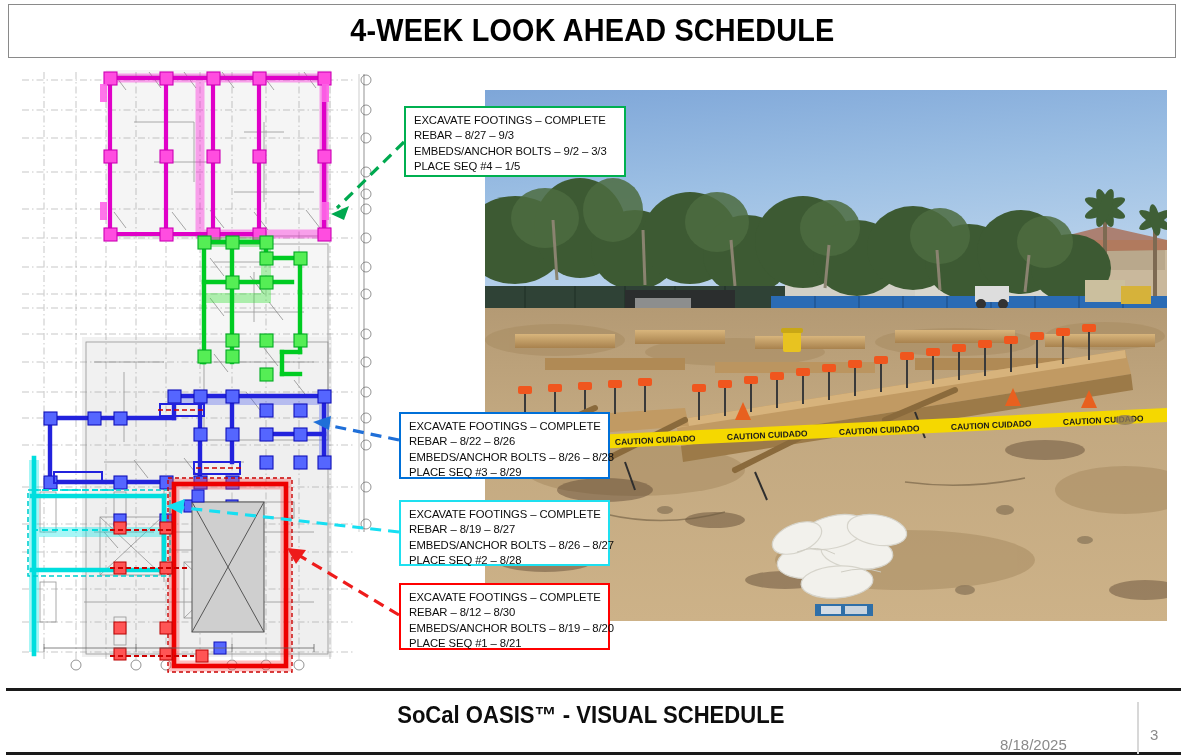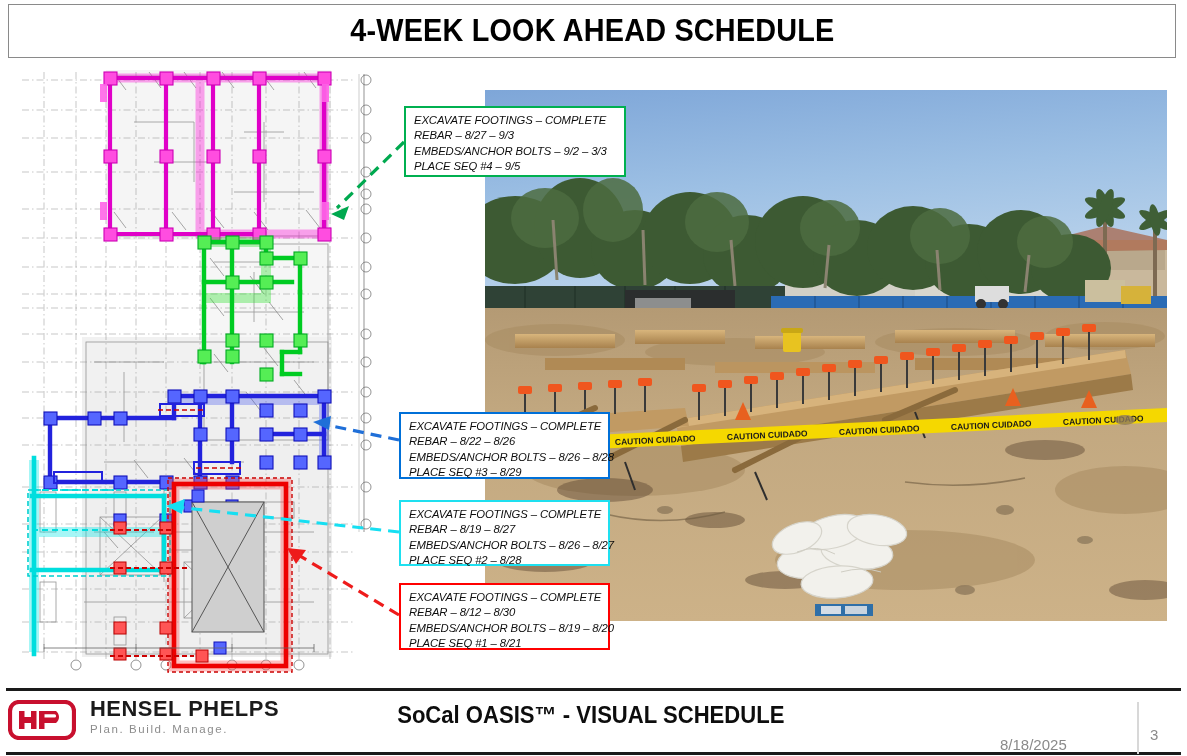--- a/index.html
+++ b/index.html
@@ -23,21 +23,21 @@
 
   
   .photo{position:absolute;left:485px;top:90px;width:682px;height:531px;overflow:hidden;}
   .photo svg{display:block;}
 
   
   .callout{position:absolute;background:#ffffff;box-sizing:border-box;
            padding:5px 7px 6px 8px;}
   .callout .ln{font-size:11.3px;line-height:15.4px;color:#0d0d0d;white-space:nowrap;
                font-family:"Liberation Sans","DejaVu Sans",sans-serif;
-               letter-spacing:-0.1px;font-style:italic;}
+               letter-spacing:-0.1px;}
   .c-green {left:404px; top:106px; width:222px; height:71px; border:2.6px solid #00b050;}
   .c-blue  {left:399px; top:412px; width:211px; height:67px; border:2.4px solid #0070d8;}
   .c-cyan  {left:399px; top:500px; width:211px; height:66px; border:2.6px solid #1ee0f0;}
   .c-red   {left:399px; top:583px; width:211px; height:67px; border:2.4px solid #ff0000;}
 
   
   .conn{position:absolute;left:0;top:0;width:1187px;height:756px;pointer-events:none;}
 
   
   .footer{position:absolute;left:0;top:688px;width:1187px;height:68px;background:#fff;}
@@ -652,21 +652,21 @@
     <polygon points="166,506 185,499 182,514" fill="#16dff2"></polygon>
 
     <line x1="399" y1="615" x2="295" y2="553" stroke="#ee1b1b" stroke-width="3.2" stroke-dasharray="11 7"></line>
     <polygon points="287,548 306,550 296,564" fill="#ee1b1b"></polygon>
   </svg>
 
   <div class="callout c-green">
     <div class="ln">EXCAVATE FOOTINGS – COMPLETE</div>
     <div class="ln">REBAR – 8/27 – 9/3</div>
     <div class="ln">EMBEDS/ANCHOR BOLTS – 9/2 – 3/3</div>
-    <div class="ln">PLACE SEQ #4 – 9/5</div>
+    <div class="ln">PLACE SEQ #4 – 1/5</div>
   </div>
 
   <div class="callout c-blue">
     <div class="ln">EXCAVATE FOOTINGS – COMPLETE</div>
     <div class="ln">REBAR – 8/22 – 8/26</div>
     <div class="ln">EMBEDS/ANCHOR BOLTS – 8/26 – 8/28</div>
     <div class="ln">PLACE SEQ #3 – 8/29</div>
   </div>
 
   <div class="callout c-cyan">
@@ -680,36 +680,20 @@
     <div class="ln">EXCAVATE FOOTINGS – COMPLETE</div>
     <div class="ln">REBAR – 8/12 – 8/30</div>
     <div class="ln">EMBEDS/ANCHOR BOLTS – 8/19 – 8/20</div>
     <div class="ln">PLACE SEQ #1 – 8/21</div>
   </div>
 
   <div class="footer">
     <div class="foot-rule-top"></div>
     <div class="foot-rule-bot"></div>
 
-    <div class="logo-wrap">
-      <svg class="logo-mark" viewBox="0 0 68 40" xmlns="http://www.w3.org/2000/svg">
-        <rect x="2" y="2" width="64" height="36" rx="9" ry="9" fill="none" stroke="#c8102e" stroke-width="4.2"></rect>
-
-        <rect x="11" y="11" width="5.5" height="18" fill="#c8102e"></rect>
-        <rect x="11" y="17" width="17" height="6" fill="#c8102e"></rect>
-        <rect x="23" y="11" width="5.5" height="18" fill="#c8102e"></rect>
-
-        <rect x="31" y="11" width="5.5" height="18" fill="#c8102e"></rect>
-        <path d="M34 11 H48 a7.5 7.5 0 0 1 0 12 H34 V17.5 H46.5 a1.6 1.6 0 0 0 0 -3.2 H34 Z" fill="#c8102e"></path>
-      </svg>
-      <div class="logo-text">
-        <div class="logo-name">HENSEL PHELPS</div>
-        <div class="logo-tag">Plan. Build. Manage.</div>
-      </div>
-    </div>
 
     <div class="foot-title">SoCal OASIS™ - VISUAL SCHEDULE</div>
     <div class="foot-divider"></div>
     <div class="foot-date">8/18/2025</div>
     <div class="foot-page">3</div>
   </div>
 
 </div>
 
 </body></html>

